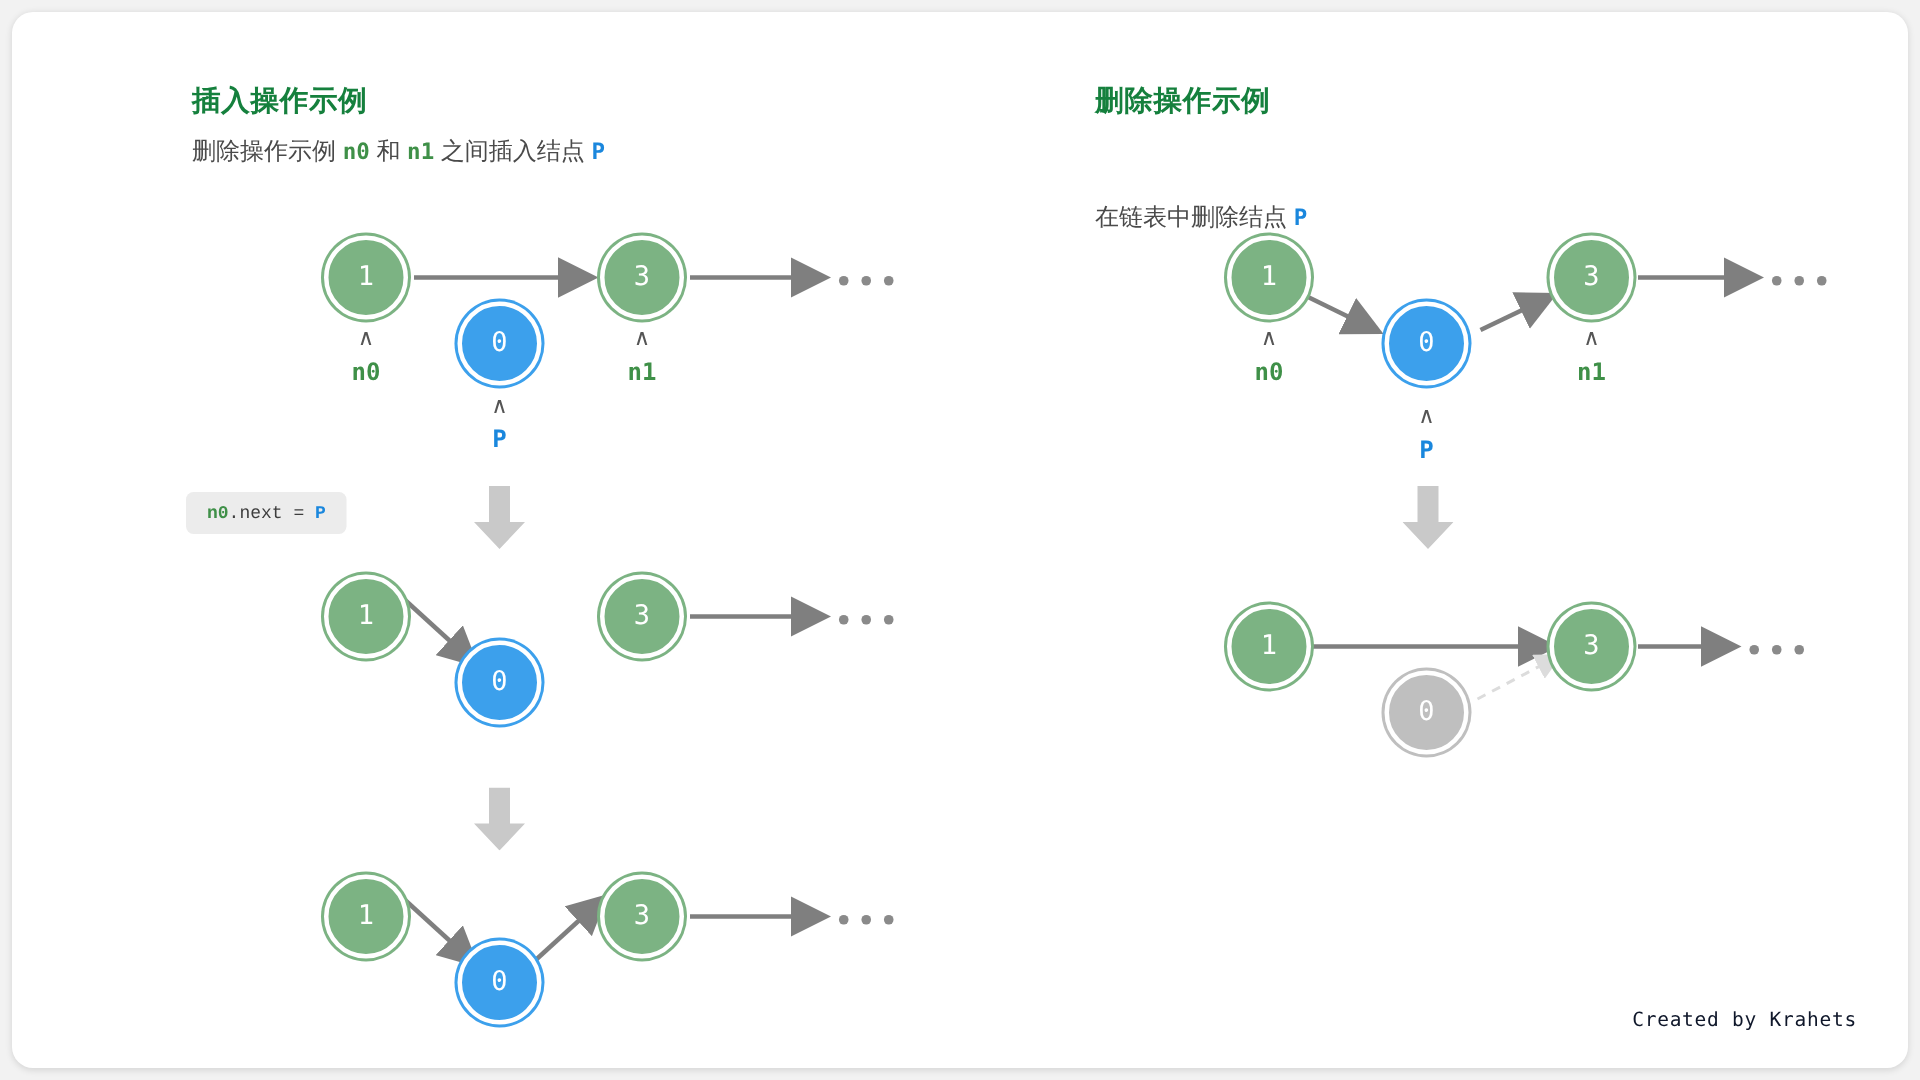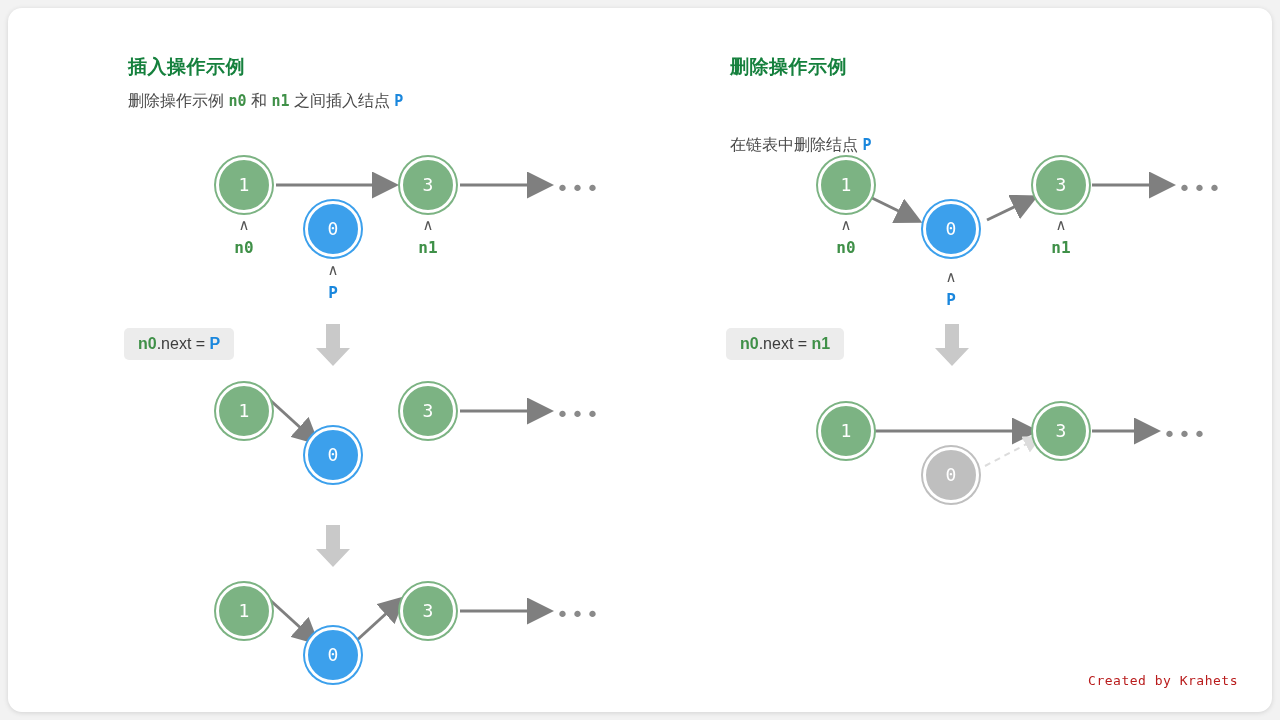--- a/index.html
+++ b/index.html
@@ -35,22 +35,22 @@
     font-weight:bold;font-size:15px;
   }
   .g{color:#3f9048;}
   .b{color:#1a87dd;}
 
   
   .chip{
     position:absolute;
     background:#ececec;border-radius:5px;
     padding:7px 14px;
-    font-family:Liberation Sans, sans-serif;
-    font-size:16px;white-space:nowrap;color:#3d3d3d;
+    font-family:Liberation Mono, monospace;
+    font-size:12px;white-space:nowrap;color:#3d3d3d;
   }
   .chip .id{font-weight:bold;}
   .arrow-down{
     position:absolute;width:34px;height:42px;
   }
 
   
   .node{
     position:absolute;width:56px;height:56px;border-radius:50%;
     box-sizing:border-box;
@@ -91,21 +91,21 @@
 
   svg.lines{position:absolute;left:0;top:0;width:100%;height:100%;overflow:visible;pointer-events:none;}
 
   .dots{
     position:absolute;color:#8a8a8a;font-size:22px;letter-spacing:2px;
     font-family:"DejaVu Sans",sans-serif;line-height:10px;
   }
   .credit{
     position:absolute;right:34px;bottom:24px;
     font-family:"DejaVu Sans Mono","Liberation Mono",monospace;
-    font-size:13px;color:#b91c1c;letter-spacing:.5px;
+    font-size:13px;color:#0f172a;letter-spacing:.5px;
   }
 </style>
 </head>
 <body>
 
 <div class="card">
 
   <div class="panel panel-left">
 
     <div class="p-title" style="left:120px;top:46px;">插入操作示例</div>
@@ -232,23 +232,20 @@
       <span class="car">∧</span>
       <span class="lbl lbl-green">n1</span>
     </div>
     <div class="ptr" style="left:311px;top:262px;">
       <span class="car">∧</span>
       <span class="lbl lbl-blue">P</span>
     </div>
 
     <div class="dots" style="left:568px;top:176px;">•••</div>
 
-    <div class="chip" style="left:116px;top:320px;">
-      <span class="id g">n0</span><span>.next = </span><span class="id g">n1</span>
-    </div>
     <svg class="arrow-down" style="left:325px;top:316px;" viewBox="0 0 34 42">
       <path d="M10,0 H24 V24 H34 L17,42 L0,24 H10 Z" fill="#c9c9c9"></path>
     </svg>
 
     <svg class="lines">
       <line x1="262" y1="423" x2="423" y2="423" stroke="#7f7f7f" stroke-width="3" marker-end="url(#ah-r)"></line>
       <line x1="375" y1="458" x2="428" y2="430" stroke="#dcdcdc" stroke-width="2" stroke-dasharray="6,5" marker-end="url(#ah-dash)"></line>
     </svg>
     <div class="node node-green" style="left:208px;top:395px;">
       <span class="val">1</span>

